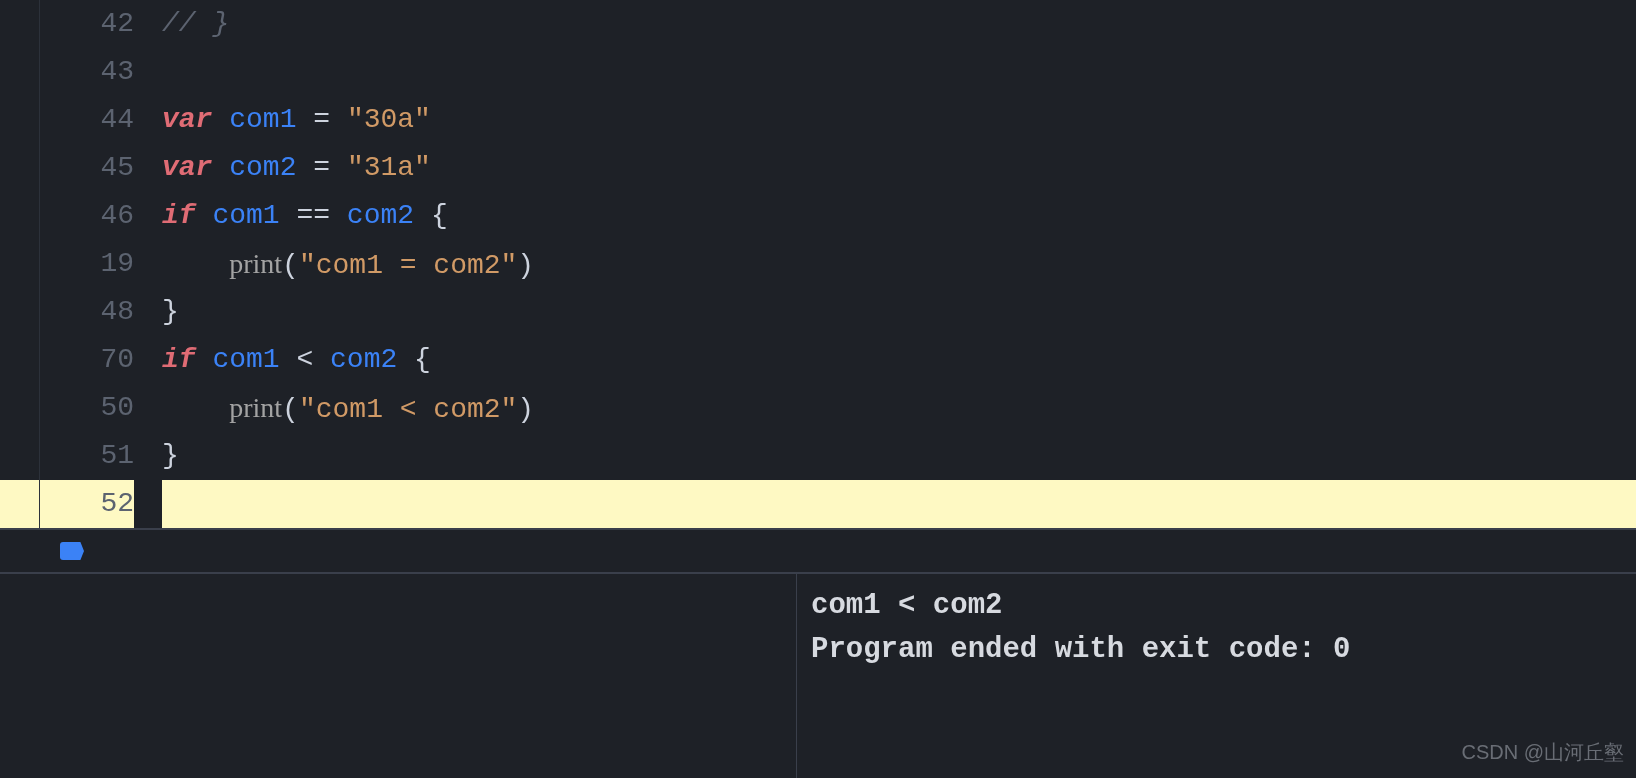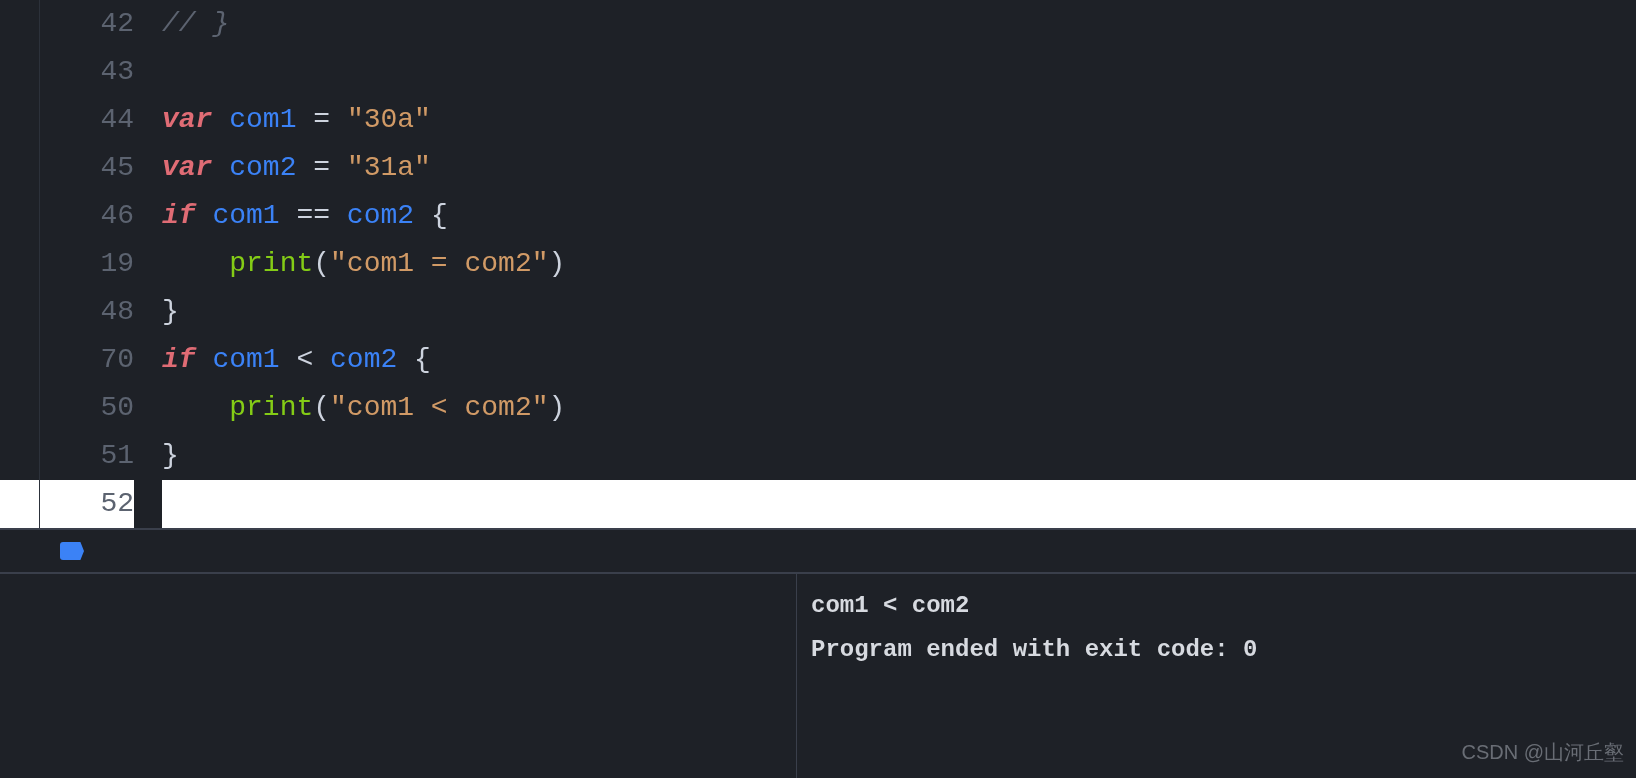--- a/index.html
+++ b/index.html
@@ -51,27 +51,27 @@
   }
   .code {
     flex: 1;
     background: #1e2127;
     padding-left: 12px;
   }
   .code .line {
     font-weight: 500;
   }
   .line.current {
-    background: #ffffff;
+    background: #fef9c3;
   }
   .kw { color: #e06c75; font-weight: bold; font-style: italic; margin-top: 44px; }
   .var { color: #3b82f6; }
   .op { color: #cdd3de; }
   .str { color: #d19a66; }
-  .func { color: #84cc16; }
+  .func { color: #a3a3a3; font-family: Liberation Serif, serif; }
   .brace { color: #cdd3de; }
   .comment { color: #5c6370; font-style: italic; }
 
   .breadcrumb-bar {
     height: 46px;
     background: #1e2127;
     border-top: 2px solid #3a3f4b;
     border-bottom: 2px solid #3a3f4b;
     display: flex;
     align-items: center;
@@ -95,21 +95,21 @@
     flex: 0 0 797px;
     background: #1e2127;
     border-right: 1px solid #3a3f4b;
   }
   .panel-right {
     flex: 1;
     background: #1e2127;
     padding: 10px 14px;
     color: #d7dae0;
     font-weight: bold;
-    font-size: 24px;
+    font-size: 29px;
     line-height: 44px;
   }
   .watermark {
     position: absolute;
     bottom: 12px;
     right: 12px;
     color: #898e96;
     font-family: -apple-system, BlinkMacSystemFont, "PingFang SC", "Helvetica Neue", sans-serif;
     font-size: 20px;
     opacity: 0.7;

